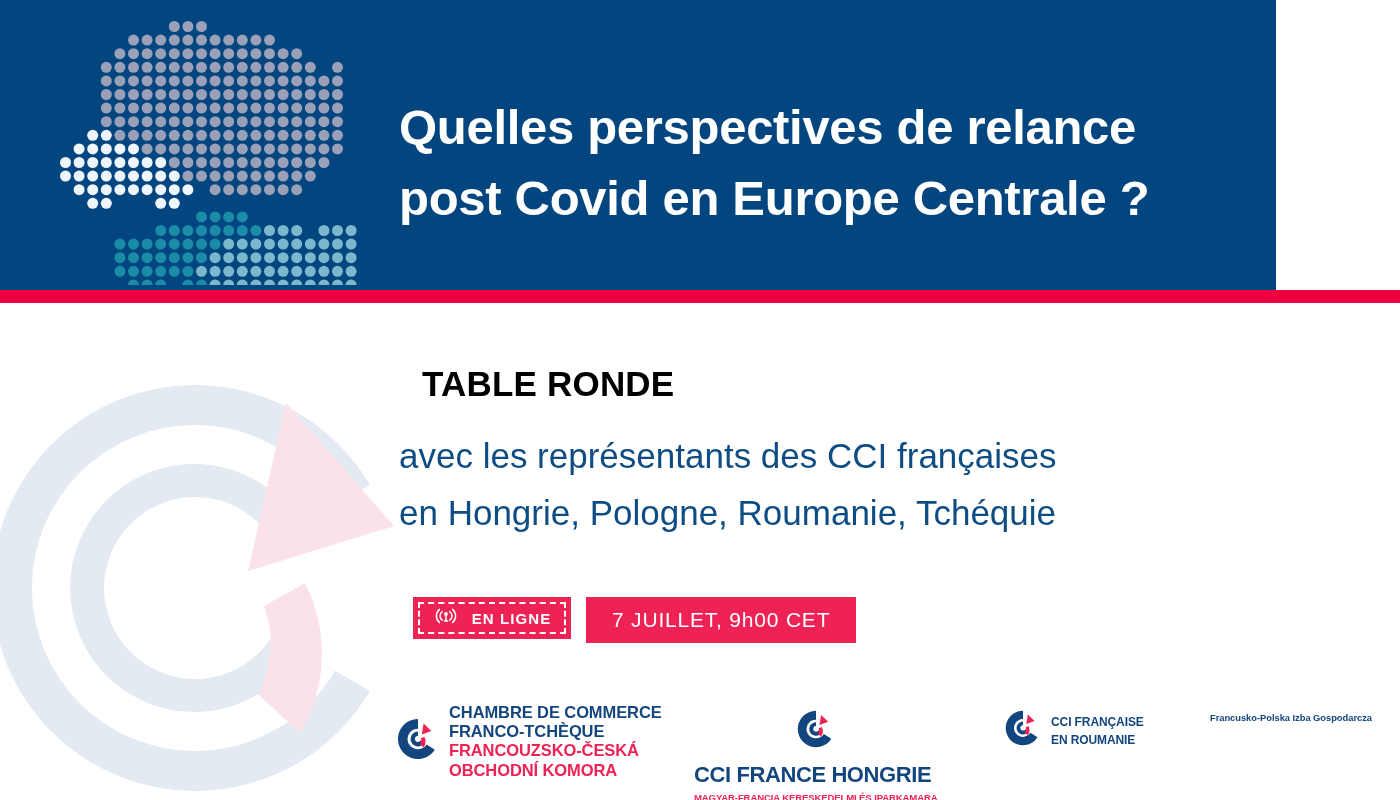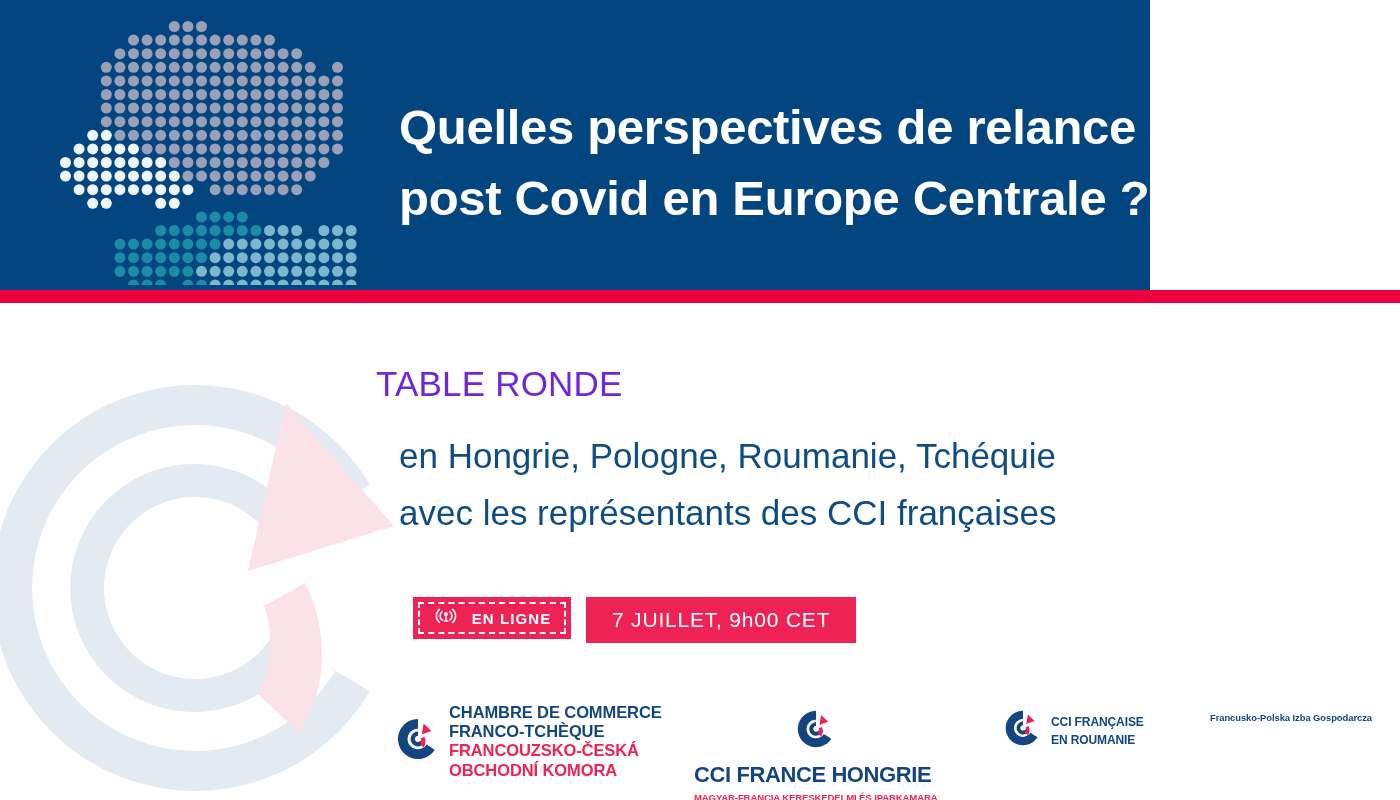--- a/index.html
+++ b/index.html
@@ -15,21 +15,21 @@
     width: 1400px;
     height: 800px;
     overflow: hidden;
     background: #ffffff;
   }
 
   
   .header {
     position: absolute;
     left: 0; top: 0;
-    width: 1150px;
+    width: 1276px;
     height: 290px;
     background: #02457f;
     overflow: hidden;
   }
   .accent-bar {
     position: absolute;
     left: 0; top: 290px;
     width: 1400px;
     height: 13px;
     background: #ee0040;
@@ -58,24 +58,24 @@
     left: -10px;
     top: 378px;
     width: 420px;
     height: 430px;
     pointer-events: none;
   }
 
   
   .kicker {
     position: absolute;
-    left: 376px; top: 364px;
-    color: #6d28d9;
+    left: 422px; top: 364px;
+    color: #000000;
     font-size: 35px;
-    font-weight: normal;
+    font-weight: bold;
     letter-spacing: 0.2px;
   }
   .subhead {
     position: absolute;
     left: 399px; top: 428px;
     color: #0e4d84;
     font-size: 35px;
     line-height: 1.62;
     font-weight: normal;
   }
@@ -568,22 +568,22 @@
       <path d="M 315 205
                A 155 155 0 0 1 310 355
                L 268 316
                A 108 108 0 0 0 274 228 Z" fill="#fbe2e9"></path>
     </svg>
   </div>
 
   <div class="kicker">TABLE RONDE</div>
 
   <div class="subhead">
+    <span class="line">avec les représentants des CCI françaises</span>
     <span class="line">en Hongrie, Pologne, Roumanie, Tchéquie</span>
-    <span class="line">avec les représentants des CCI françaises</span>
   </div>
 
   <div class="badges">
 
     <div class="badge-online">
       <span class="bc-icon">
         <svg width="26" height="20" viewBox="0 0 26 20" xmlns="http://www.w3.org/2000/svg" fill="none" stroke="#ffffff" stroke-width="1.5" stroke-linecap="round">
           <path d="M 13 7 L 13 13 M 11.4 13 L 14.6 13"></path>
           <circle cx="13" cy="6" r="1.9" fill="#ffffff" stroke="none"></circle>
           <path d="M 9.3 3.6 A 5.2 5.2 0 0 0 9.3 12.2"></path>

